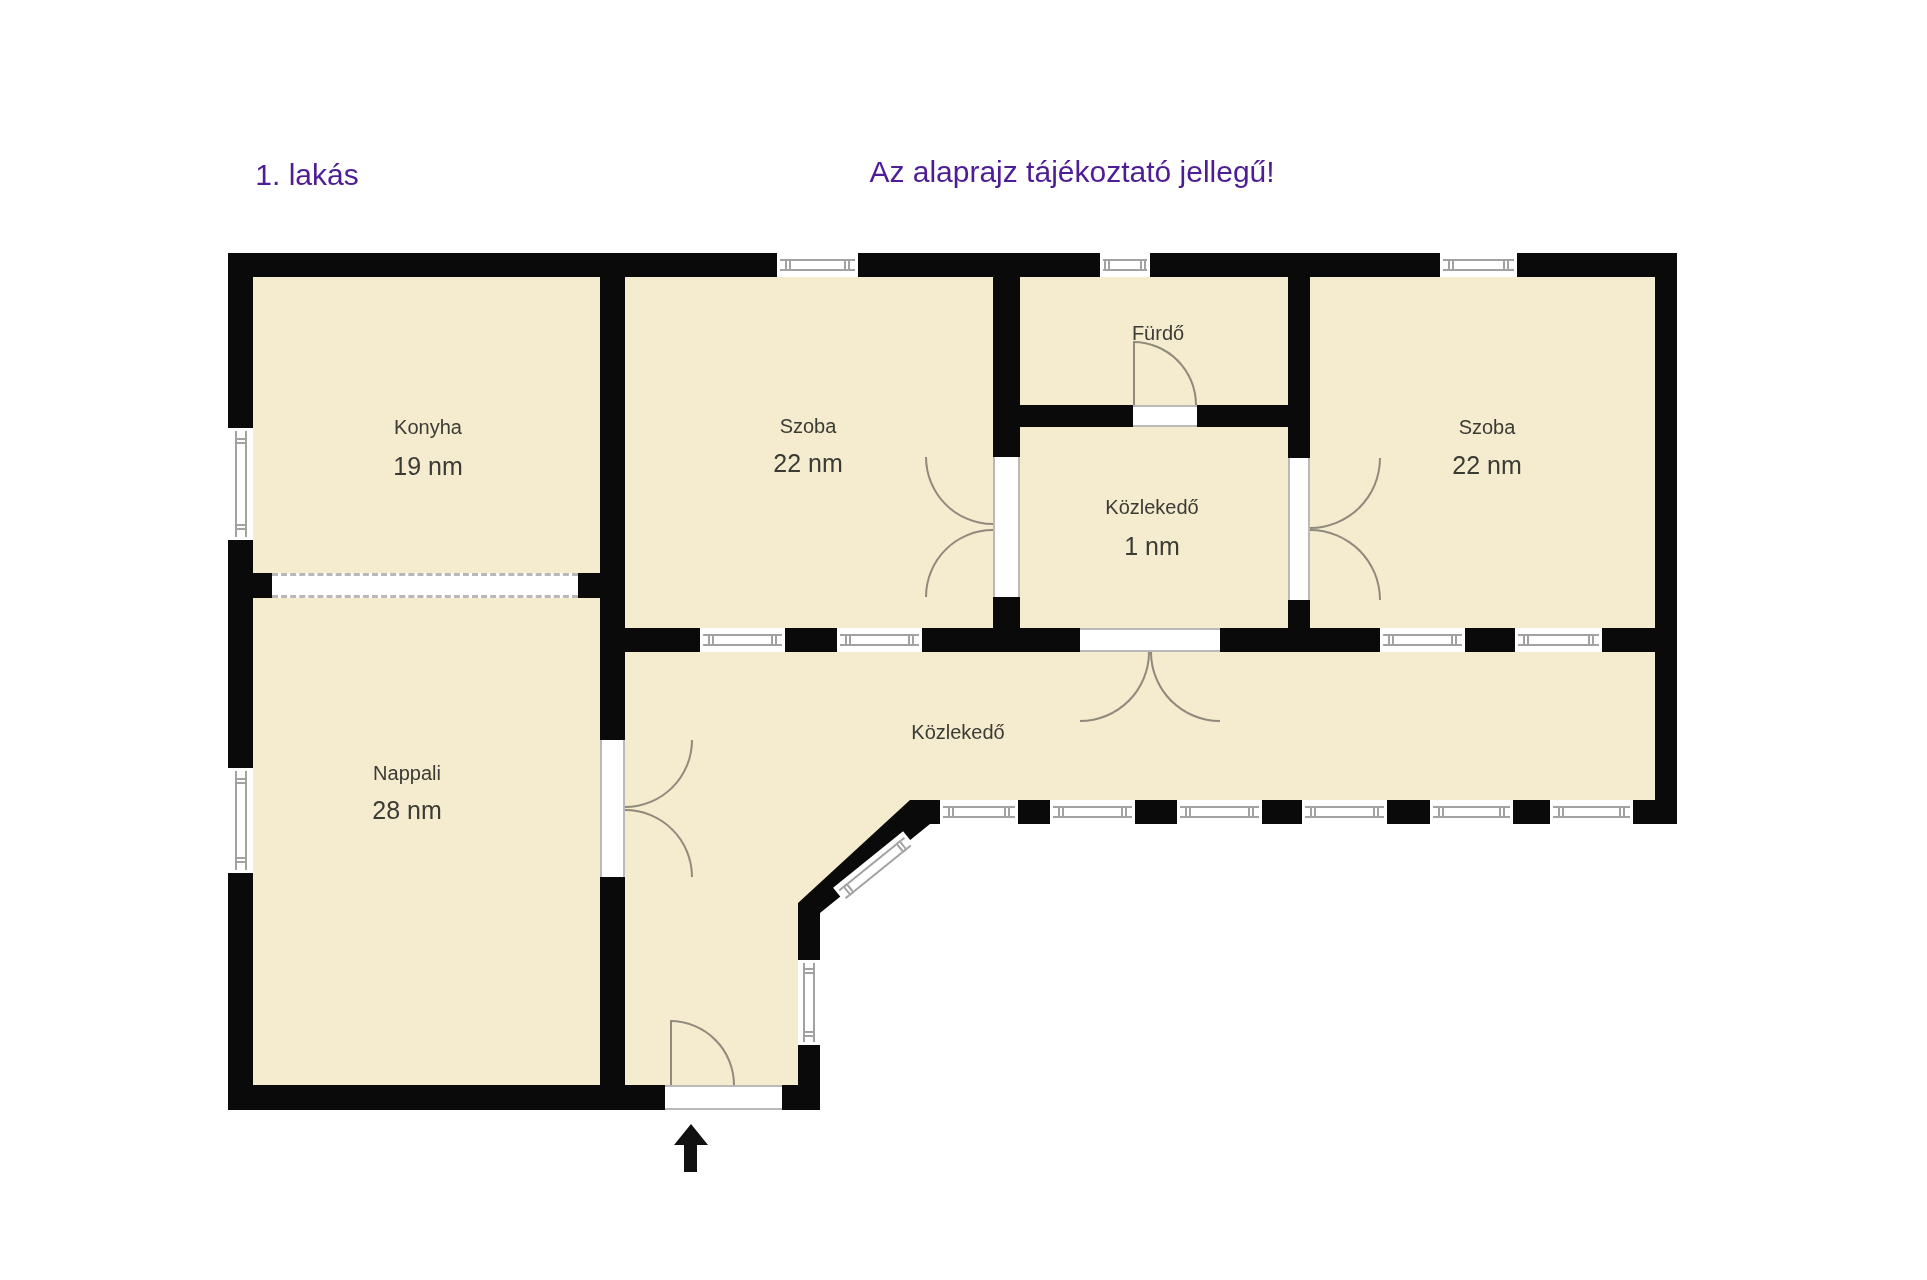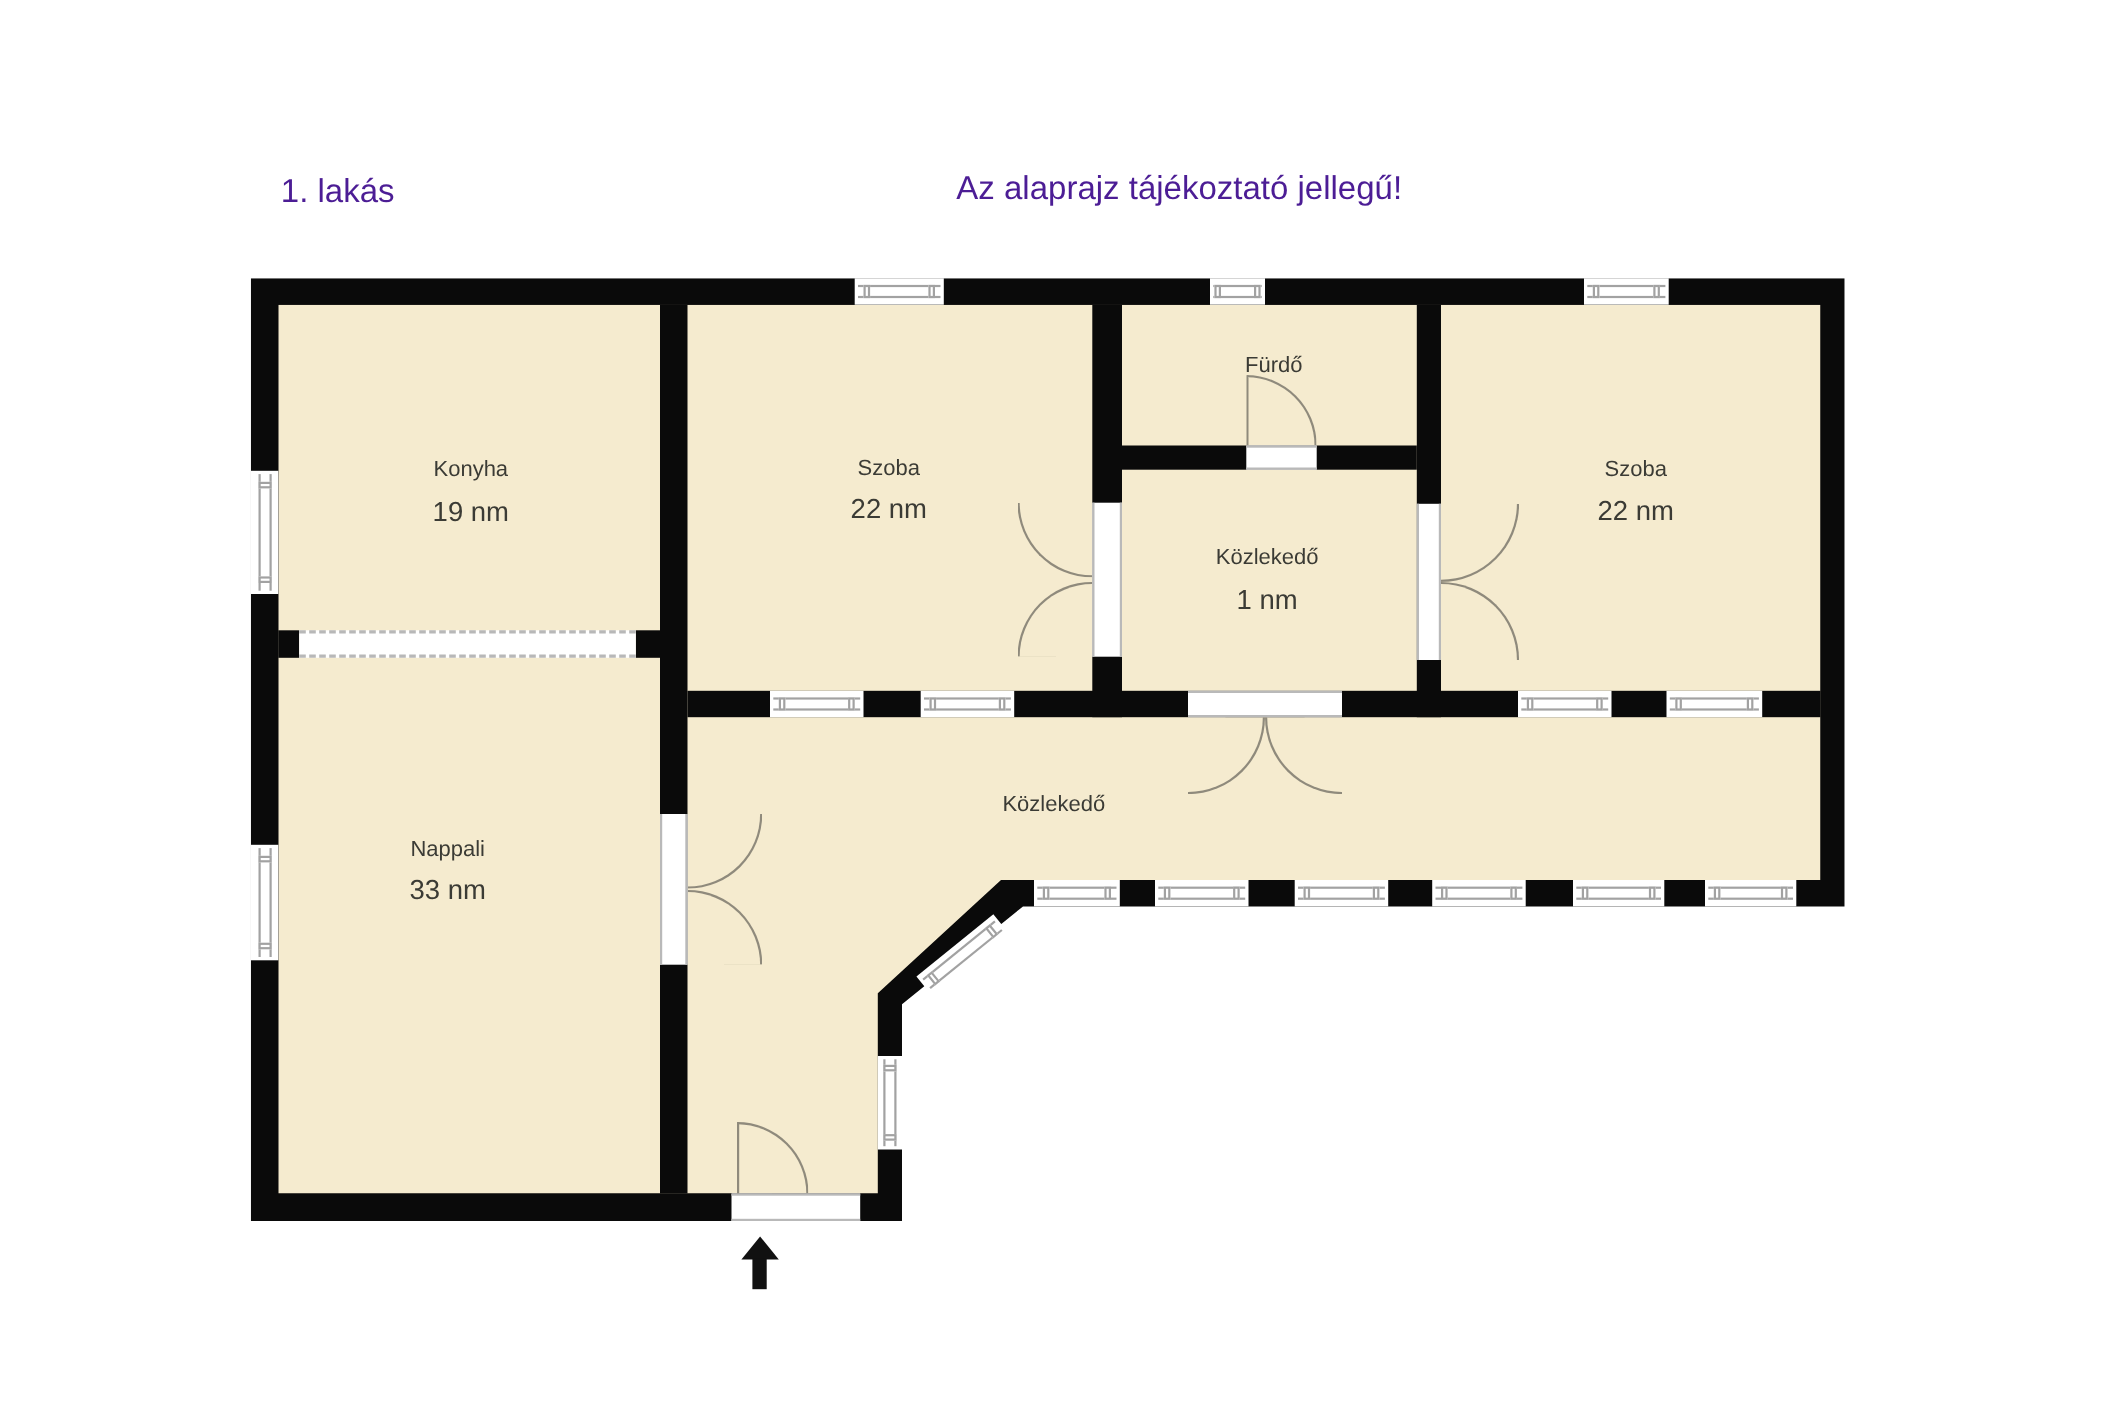--- a/index.html
+++ b/index.html
@@ -185,21 +185,21 @@
 
   <div class="lbl" style="left:1158px;top:333px;">Fürdő</div>
 
   <div class="lbl" style="left:1152px;top:507px;">Közlekedő</div>
   <div class="lbl lbl-area" style="left:1152px;top:546px;">1 nm</div>
 
   <div class="lbl" style="left:1487px;top:427px;">Szoba</div>
   <div class="lbl lbl-area" style="left:1487px;top:465px;">22 nm</div>
 
   <div class="lbl" style="left:407px;top:773px;text-align:center;">Nappali</div>
-  <div class="lbl lbl-area" style="left:407px;top:810px;">33 nm</div>
+  <div class="lbl lbl-area" style="left:407px;top:810px;">28 nm</div>
 
   <div class="lbl" style="left:958px;top:732px;">Közlekedő</div>
 
   <div>
     <div class="arrow-head" style="left:674px;top:1124px;"></div>
     <div class="arrow-stem" style="left:684px;top:1144px;width:13px;height:28px;"></div>
   </div>
 
 </div>
 

